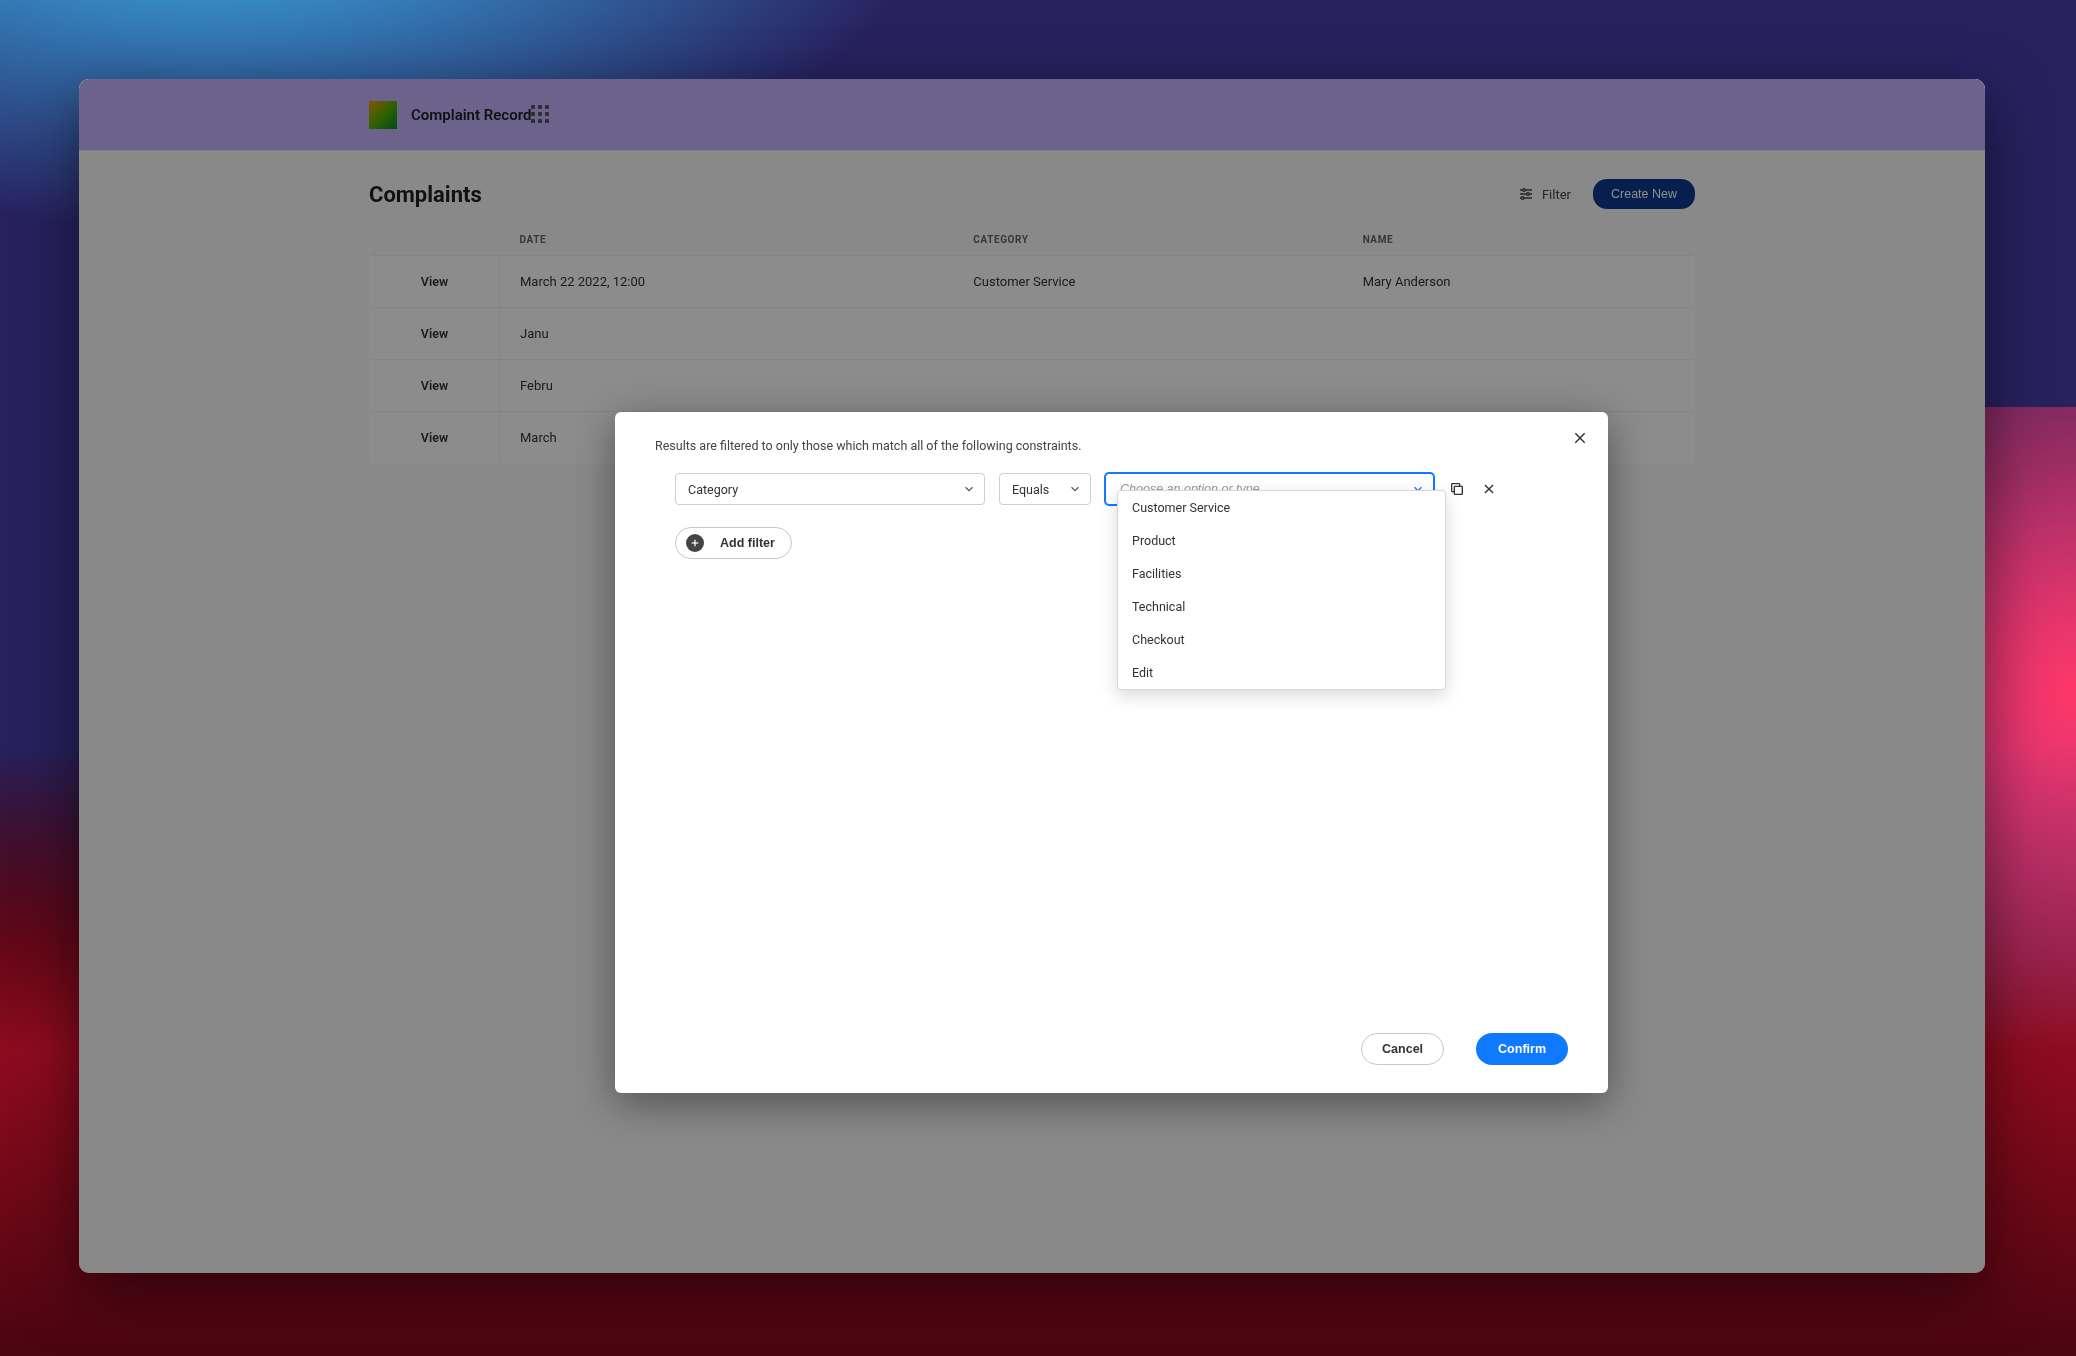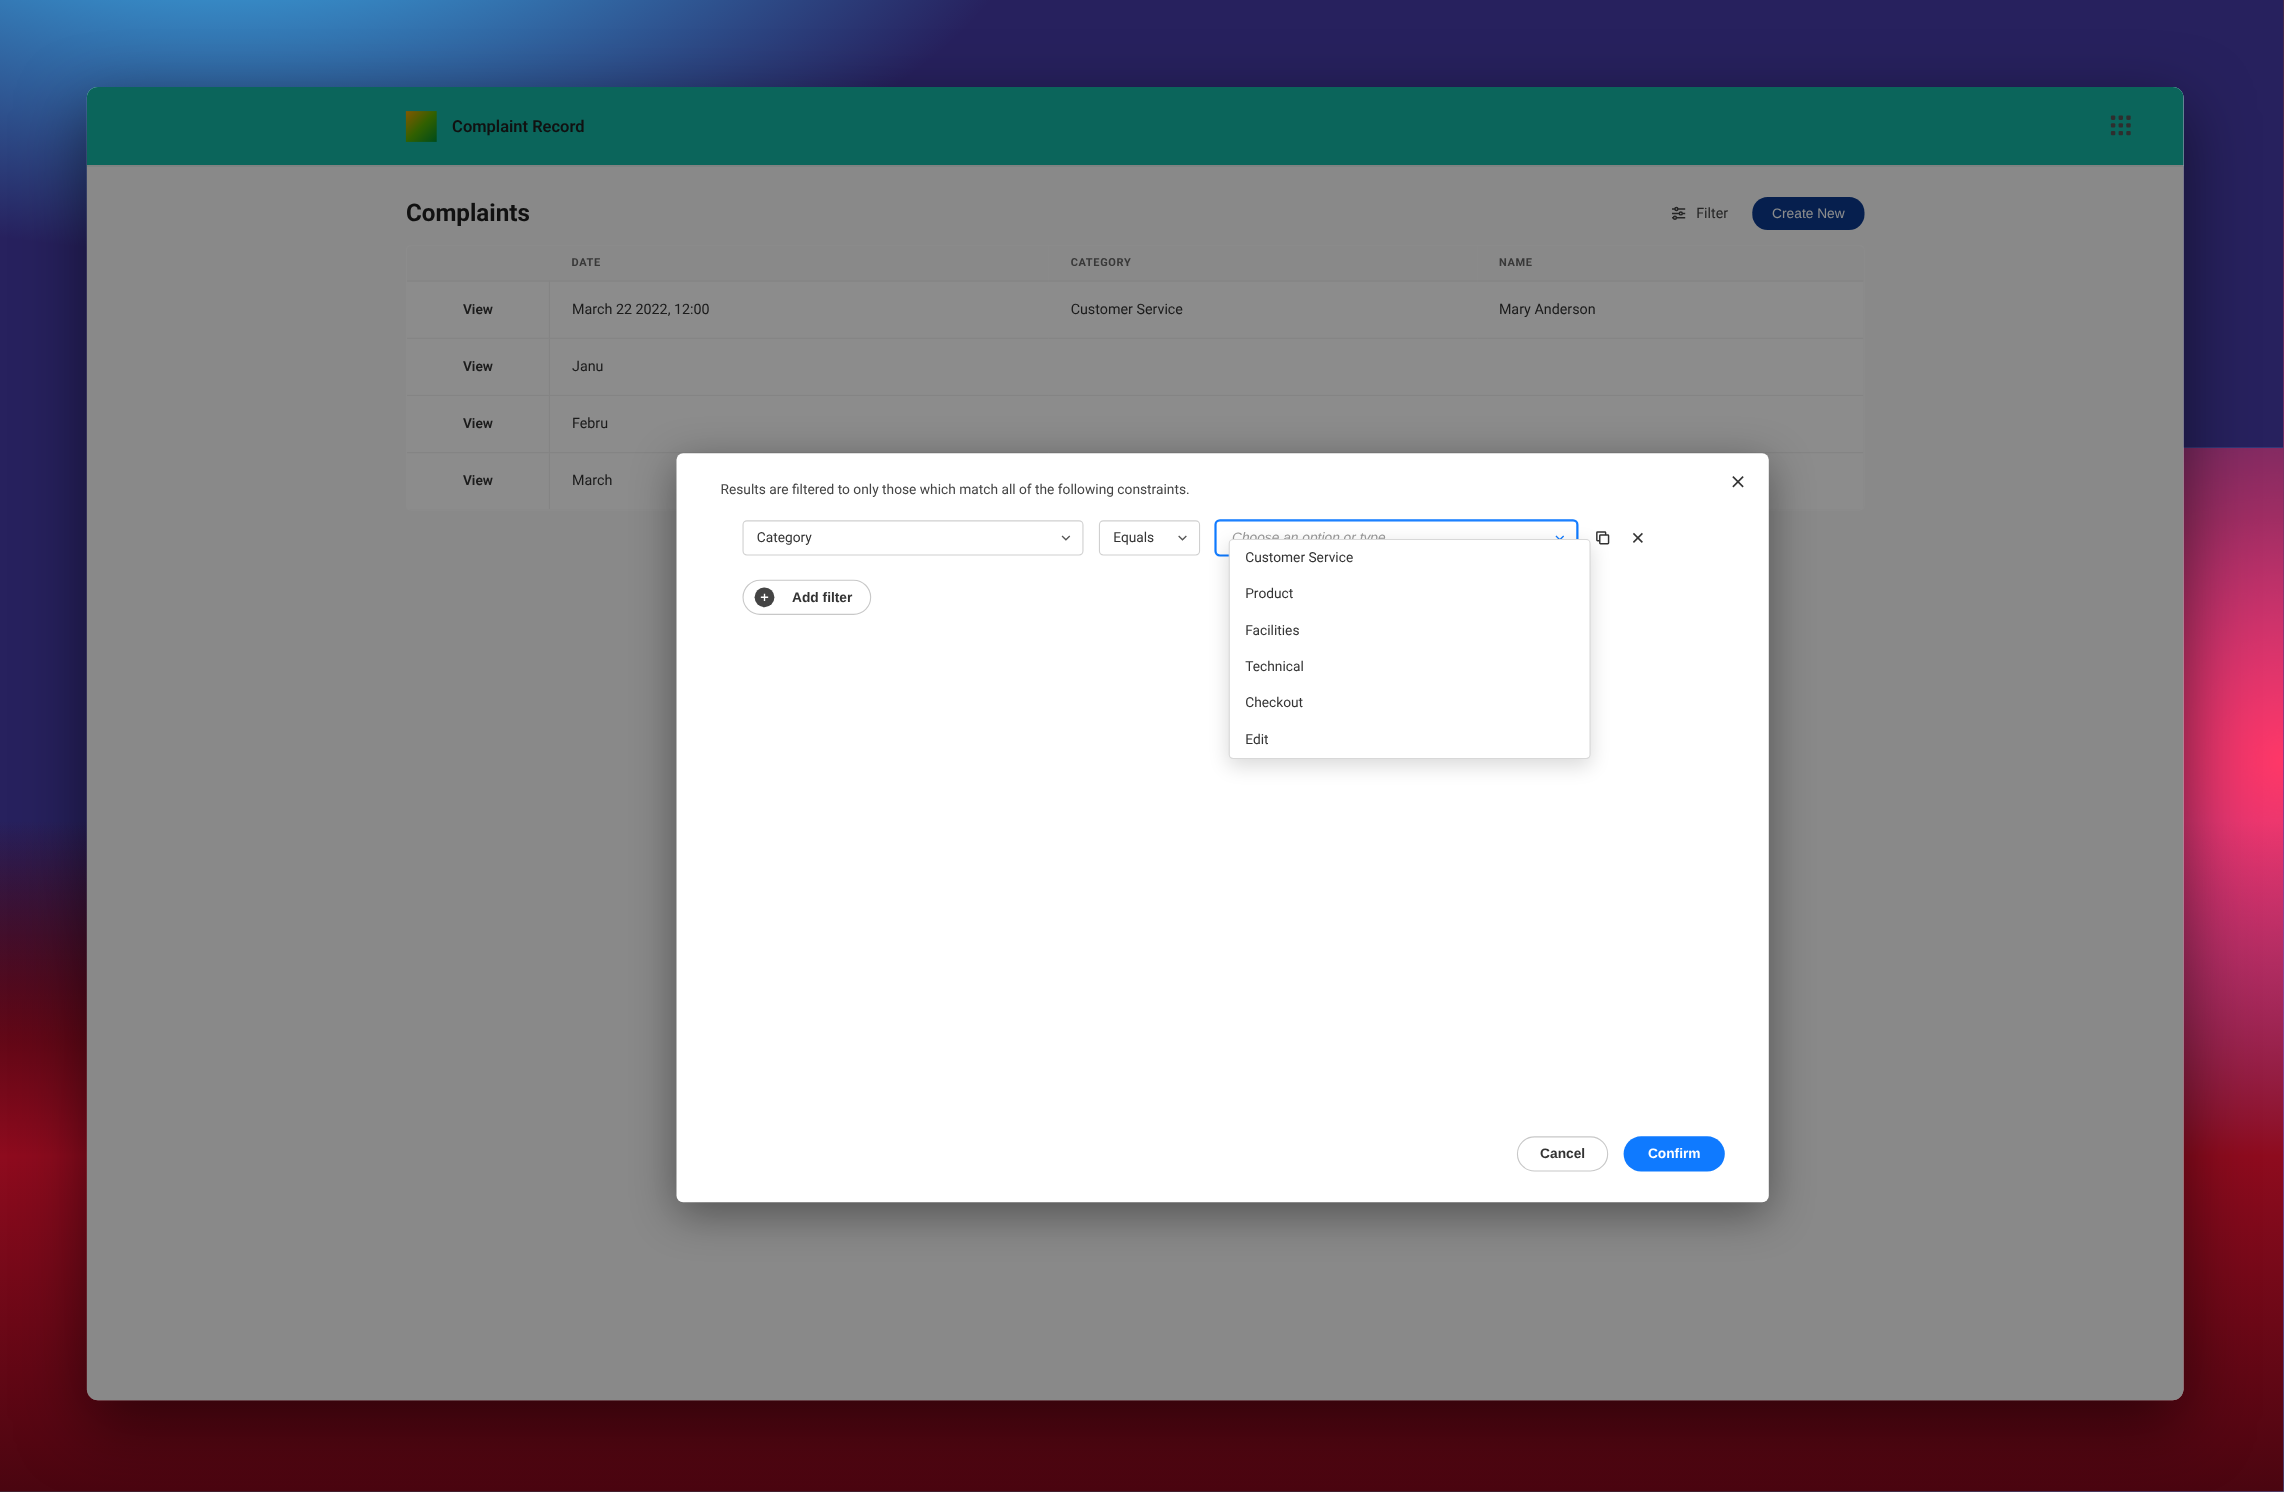--- a/index.html
+++ b/index.html
@@ -59,23 +59,23 @@
     overflow:hidden;
   }
   .scrim {
     position:absolute; inset:0;
     background:rgba(0,0,0,0.45);
     z-index:5;
   }
 
   .topbar {
     height:72px;
-    display:flex; align-items:center; justify-content:space-between;
+    display:flex; align-items:center; justify-content:flex-start;
     padding:0 40px;
-    background:#14b8a6;
+    background:#c4b5fd;
     border-bottom:1px solid #ececec;
   }
   .brand { display:flex; align-items:center; gap:14px; margin-left:250px; }
   .logo {
     width:28px; height:28px;
     background:linear-gradient(135deg,#f0a000 0%, #5bb000 50%, #008a30 100%);
   }
   .brand-title { font-weight:600; font-size:15px; }
   .apps-icon {
     width:20px; height:20px;
@@ -192,21 +192,21 @@
     font-size:12.5px; font-weight:600; color:#333;
     background:#fff;
   }
   .add-filter-btn .plus-icon {
     width:18px; height:18px; border-radius:50%; background:#444;
     display:flex; align-items:center; justify-content:center; color:#fff;
     font-size:14px; line-height:1;
   }
 
   .modal-foot {
-    display:flex; justify-content:flex-end; gap:14px;
+    display:flex; justify-content:flex-end; gap:32px;
     padding:20px 40px 28px 40px;
   }
   .btn-outline {
     border:1px solid #c8c8c8; background:#fff; color:#333;
     border-radius:16px; padding:8px 20px; font-size:12.5px; font-weight:600;
   }
   .btn-blue {
     border:none; background:#0f7aff; color:#fff;
     border-radius:16px; padding:8px 22px; font-size:12.5px; font-weight:600;
   }

